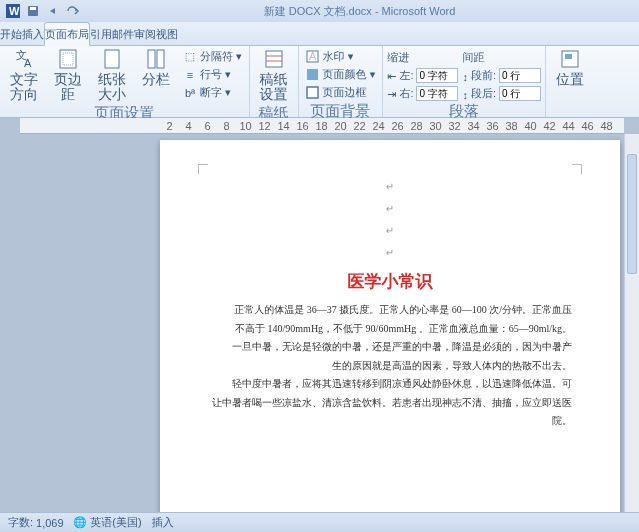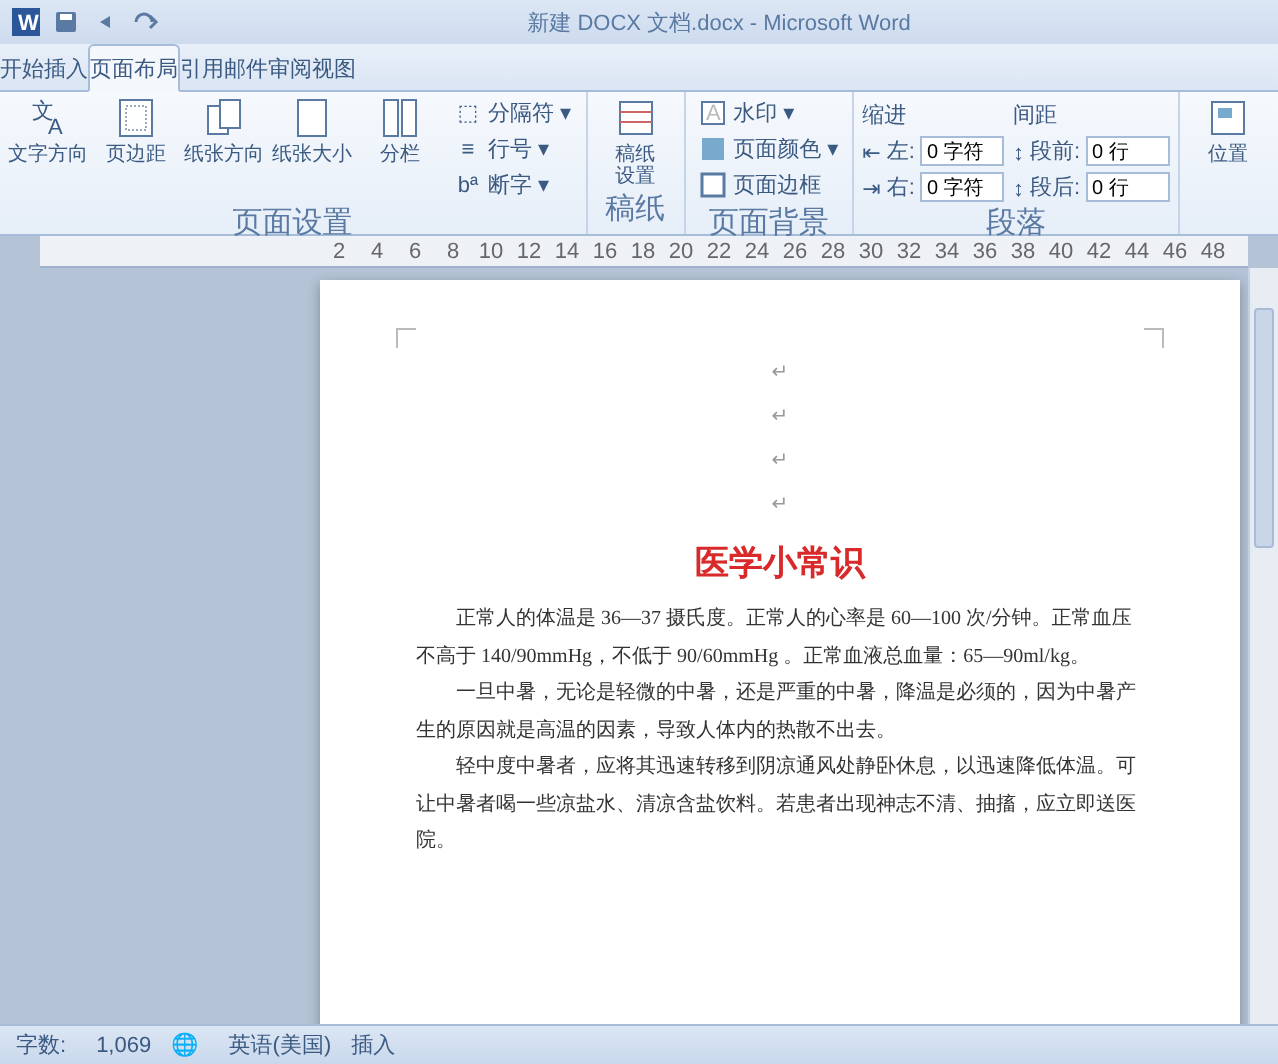--- a/index.html
+++ b/index.html
@@ -10,40 +10,40 @@
 .titlebar .title{flex:1;text-align:center;font-size:11px;color:#5a7aa3;}
 .tabs{height:24px;background:linear-gradient(#e8eff9,#dbe6f4);display:flex;align-items:flex-end;border-bottom:1px solid #a7bcd8;}
 .tab{padding:4px 0 3px;color:#3b5a82;cursor:pointer;}
 .tab.active{background:#f4f7fc;border:1px solid #a7bcd8;border-bottom:1px solid #f4f7fc;margin-bottom:-1px;border-radius:3px 3px 0 0;}
 .ribbon{height:72px;background:linear-gradient(#f6f9fd,#e6eef8);border-bottom:1px solid #a7bcd8;display:flex;}
 .group{border-right:1px solid #c5d4e8;display:flex;flex-direction:column;justify-content:space-between;padding:2px 4px 0;}
 .group-body{display:flex;align-items:flex-start;gap:4px;flex:1;}
 .group-label{text-align:center;font-size:15px;color:#5a7aa3;padding:1px 0 14px;}
 .bigbtn{display:flex;flex-direction:column;align-items:center;width:40px;gap:2px;cursor:pointer;}
 .bigbtn .bicon{width:22px;height:22px;display:flex;align-items:center;justify-content:center;}
-.bigbtn .blabel{font-size:10px;color:#3b5a82;text-align:center;line-height:1.1;}
+.bigbtn .blabel{font-size:14px;color:#3b5a82;text-align:center;line-height:1.1;}
 .smallcol{display:flex;flex-direction:column;gap:1px;}
 .smallbtn{display:flex;align-items:center;gap:3px;height:17px;padding:0 3px;cursor:pointer;font-size:10px;color:#3b5a82;white-space:nowrap;}
 .smallbtn .sicon{width:14px;height:14px;display:flex;align-items:center;justify-content:center;}
 .indrow{display:flex;align-items:flex-end;gap:3px;height:17px;font-size:10px;color:#3b5a82;white-space:nowrap;}
 .indrow input{width:42px;height:15px;font-size:10px;border:1px solid #a7bcd8;background:#fff;padding:0 2px;}
 .workspace{flex:1;background:#b4c3d6;position:relative;overflow:hidden;}
 .hruler{position:absolute;top:0;left:20px;right:15px;height:16px;background:#eef2f7;border-bottom:1px solid #9fb2cc;font-size:8px;color:#666;display:flex;align-items:center;overflow:hidden;padding-left:140px;}
 .hruler span{display:inline-block;width:19px;text-align:center;}
 .vscroll{position:absolute;top:16px;right:0;width:15px;bottom:0;background:#e8edf4;border-left:1px solid #c5d4e8;}
 .vscroll .thumb{position:absolute;left:2px;right:2px;top:20px;height:120px;background:#c9d6e8;border:1px solid #a7bcd8;border-radius:2px;}
 .page{position:absolute;top:22px;left:160px;width:460px;height:560px;background:#fff;box-shadow:0 2px 6px rgba(0,0,0,0.3);padding:36px 48px;}
 .corner{position:absolute;width:10px;height:10px;border:1px solid #bbb;}
 .corner.tl{top:24px;left:38px;border-right:none;border-bottom:none;}
 .corner.tr{top:24px;right:38px;border-left:none;border-bottom:none;}
 .pmark{text-align:center;color:#999;font-size:10px;line-height:2.2;}
 .doc-title{text-align:center;color:#d82a2a;font-size:17px;font-weight:bold;margin:6px 0 8px;font-family:"SimSun";}
-.doc-p{font-size:10px;color:#333;line-height:1.85;text-indent:2em;font-family:"SimSun";}
+.doc-p{font-size:10px;color:#333;line-height:1.85;text-indent:2em;font-family:"SimSun";text-align:right;}
 .statusbar{height:20px;background:linear-gradient(#dbe6f4,#c9d8ec);border-top:1px solid #a7bcd8;display:flex;align-items:center;gap:10px;padding:0 8px;font-size:10px;color:#3b5a82;}
-.statusbar .sitem{display:flex;align-items:center;gap:15px;}
+.statusbar .sitem{display:flex;align-items:center;gap:3px;}
 svg{display:block;}
 </style>
 </head>
 <body>
 
 <div class="titlebar">
   <div class="qat">
     <span class="ico">
         <svg width="14" height="14">
           <rect width="14" height="14" fill="#2b579a"></rect>
@@ -94,29 +94,20 @@
           <div class="blabel">文字方向</div>
         </div>
       <div class="bigbtn">
           <div class="bicon">
             <svg width="18" height="20">
               <rect x="1" y="1" width="16" height="18" fill="#fff" stroke="#5a7aa3"></rect>
               <rect x="4" y="4" width="10" height="12" fill="none" stroke="#9ab" stroke-dasharray="1"></rect>
             </svg>
           </div>
           <div class="blabel">页边距</div>
-        </div>
-      <div class="bigbtn">
-          <div class="bicon">
-            <svg width="20" height="20">
-              <rect x="2" y="4" width="10" height="14" fill="#fff" stroke="#5a7aa3"></rect>
-              <rect x="8" y="1" width="10" height="14" fill="#fff" stroke="#5a7aa3"></rect>
-            </svg>
-          </div>
-          <div class="blabel">纸张方向</div>
         </div>
       <div class="bigbtn">
           <div class="bicon">
             <svg width="16" height="20">
               <rect x="1" y="1" width="14" height="18" fill="#fff" stroke="#5a7aa3"></rect>
             </svg>
           </div>
           <div class="blabel">纸张大小</div>
         </div>
       <div class="bigbtn">

